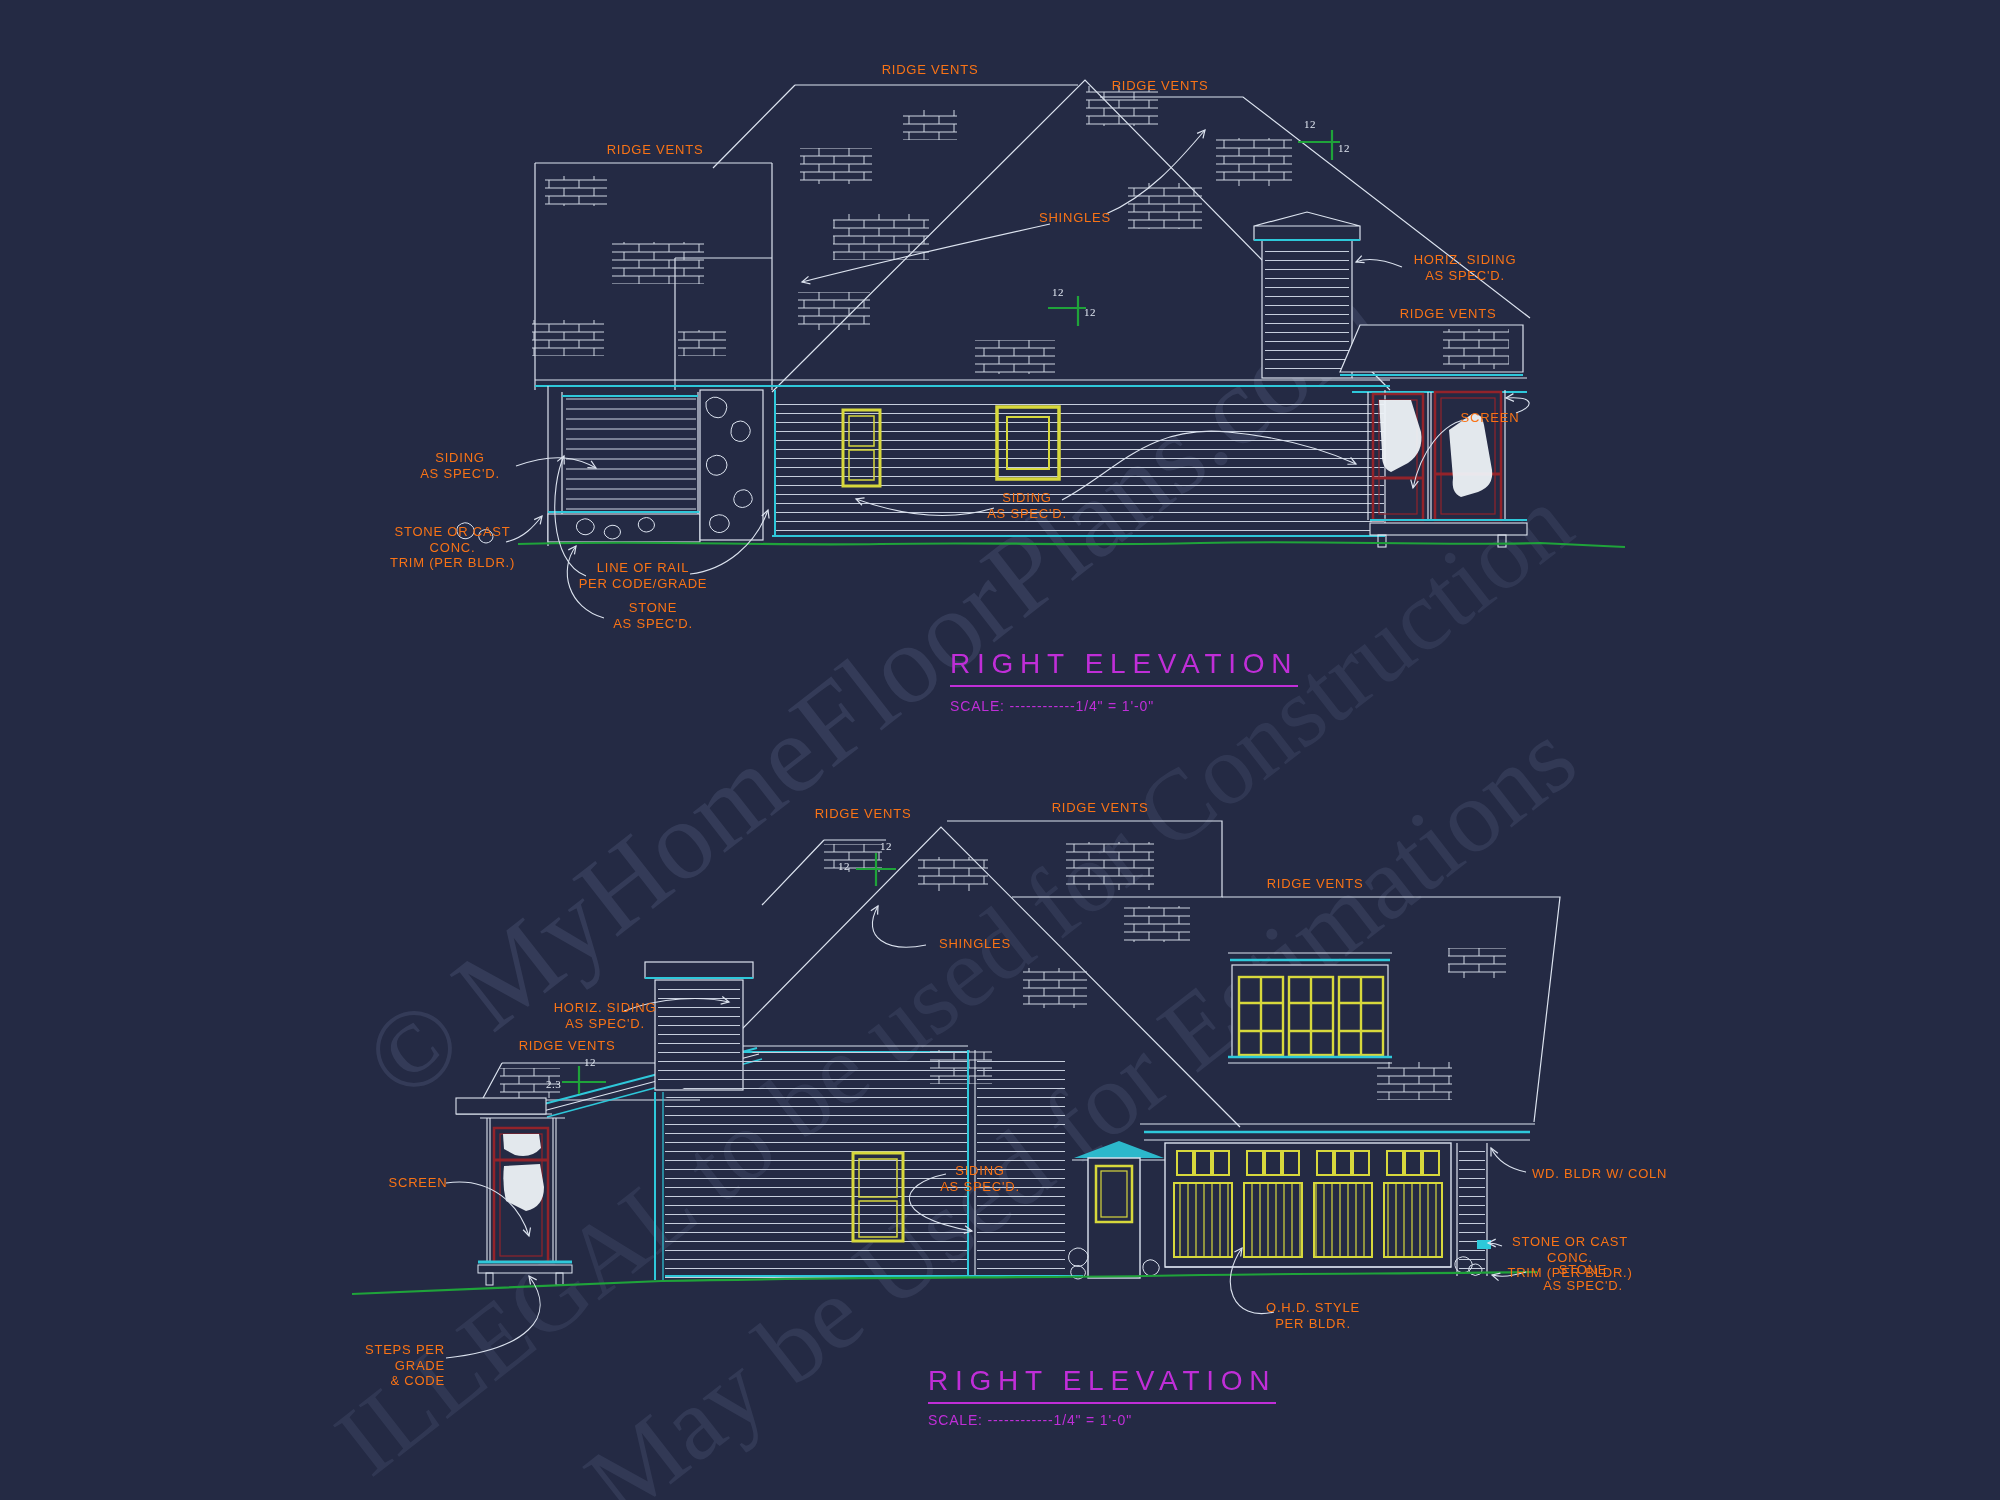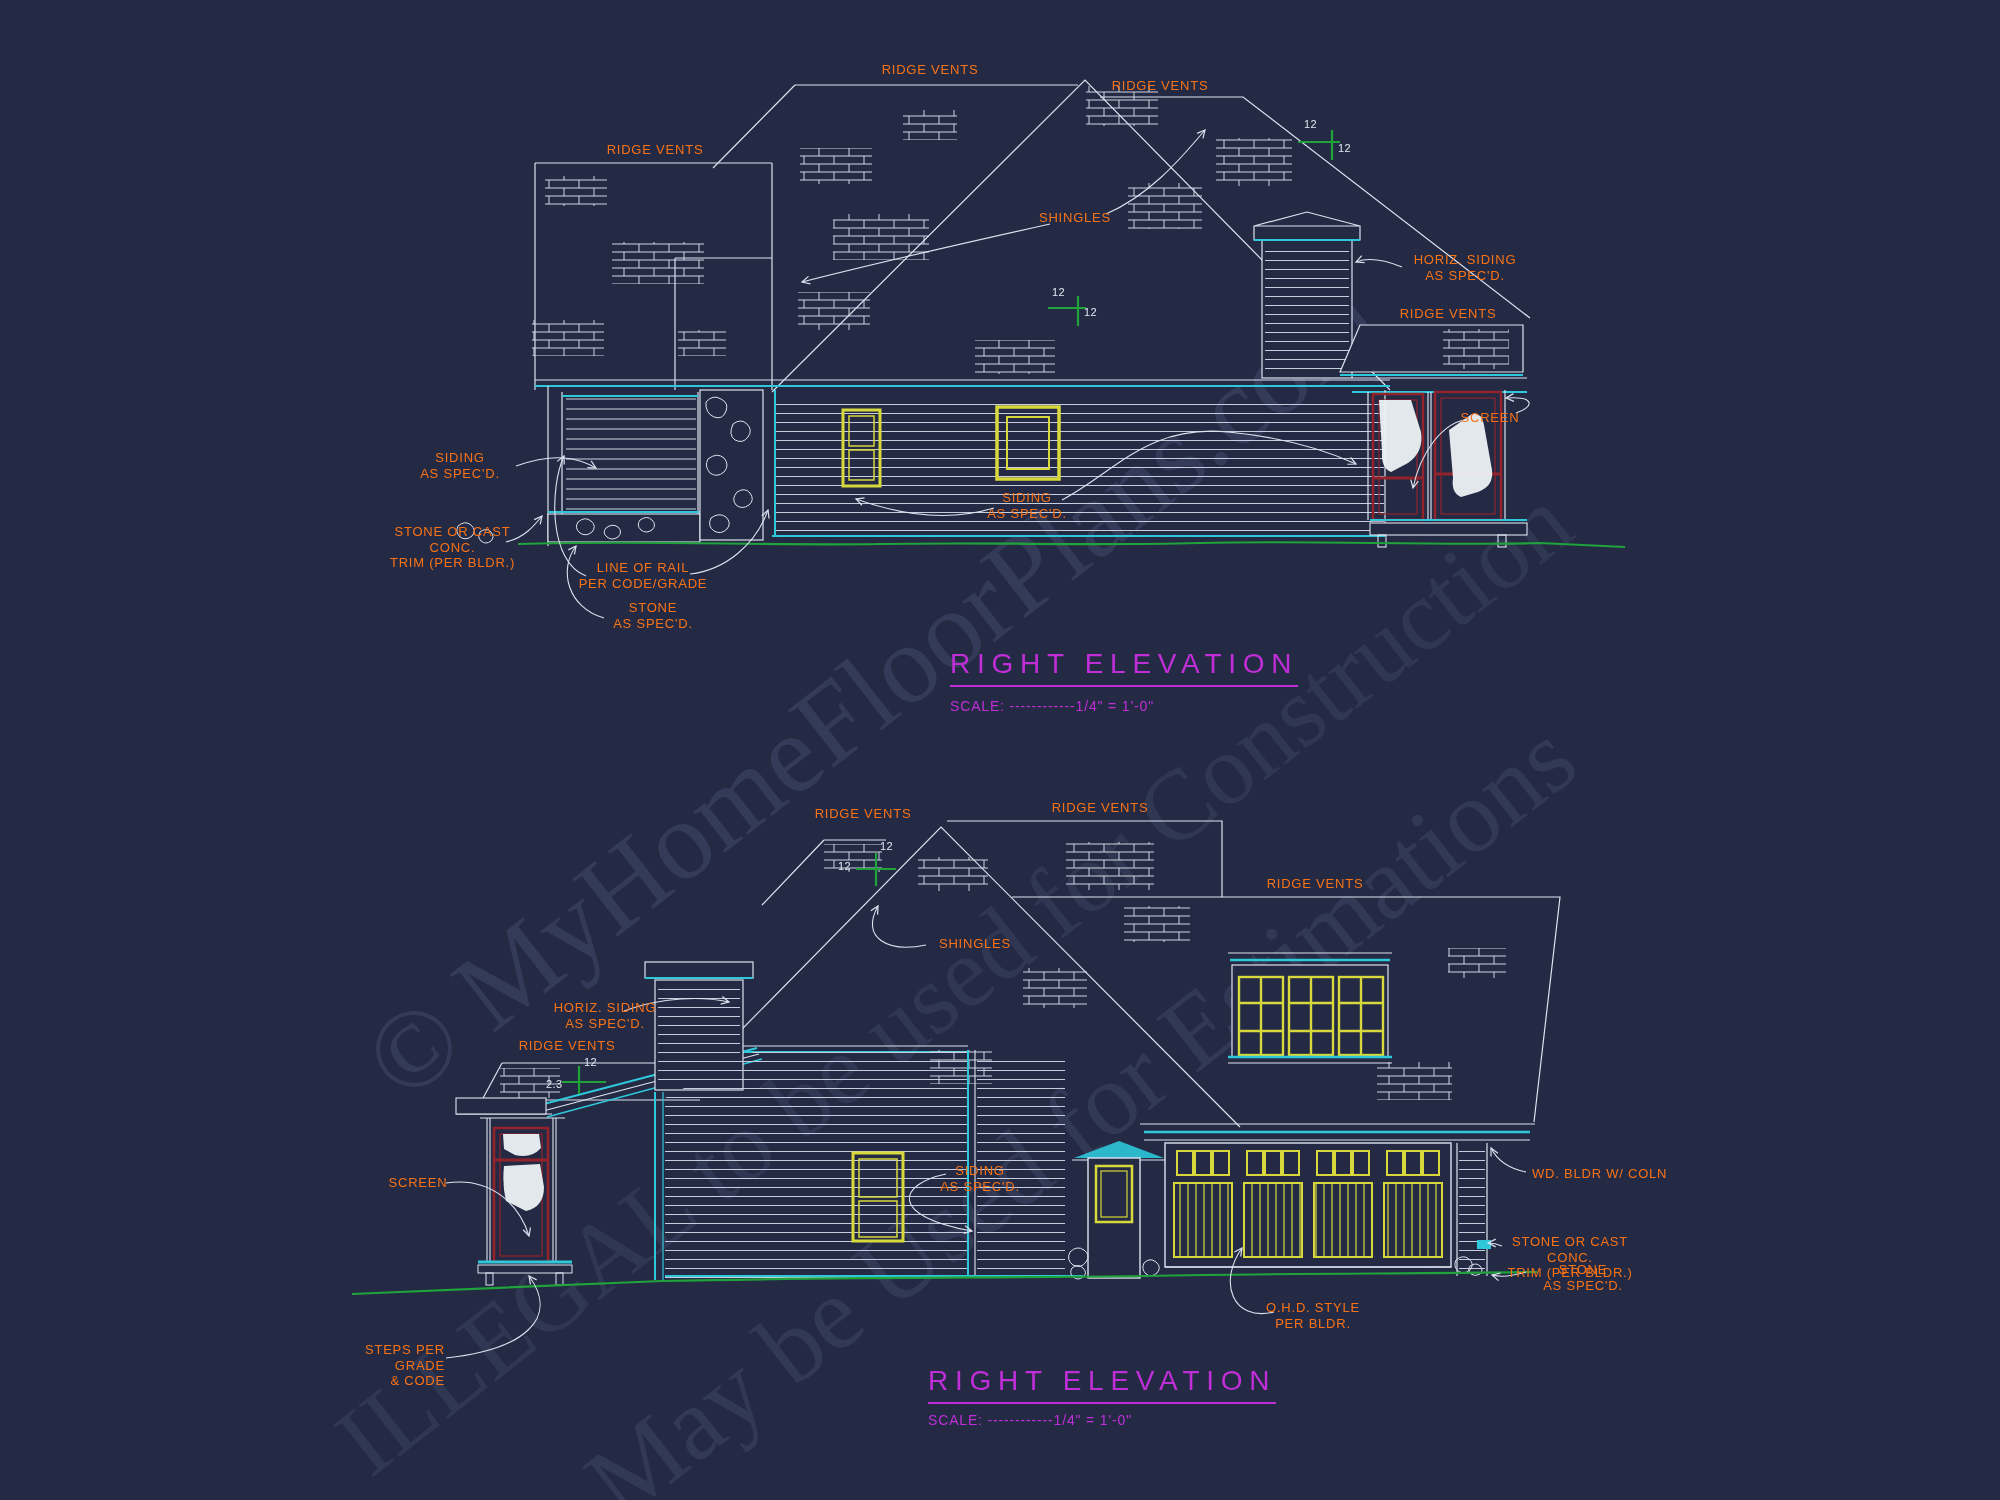--- a/index.html
+++ b/index.html
@@ -3,21 +3,21 @@
 <meta charset="utf-8">
 <style>
   html,body{margin:0;padding:0;background:#242a44;}
   #page{position:relative;width:2000px;height:1500px;background:#242a44;overflow:hidden;
         font-family:"Liberation Sans",sans-serif;}
   .wm{position:absolute;font-family:"Liberation Serif",serif;color:#96a5d0;opacity:.14;
       white-space:nowrap;transform-origin:0 50%;pointer-events:none;}
   .lbl{position:absolute;color:#f97316;font-size:13px;letter-spacing:.06em;line-height:1.2;
        white-space:pre-line;text-align:center;}
   .lbl.l{text-align:left}.lbl.r{text-align:right}
-  .pnum{position:absolute;color:#e2e8f2;font-size:11px;letter-spacing:.04em;}
+  .pnum{position:absolute;color:#e2e8f2;font-size:11px;letter-spacing:.04em;font-family:Liberation Serif, serif;}
   .title{position:absolute;color:#c02ed8;font-size:28px;letter-spacing:.24em;
          border-bottom:2px solid #c02ed8;padding-bottom:5px;}
   .scale{position:absolute;color:#c02ed8;font-size:14px;letter-spacing:.06em;}
   svg{position:absolute;left:0;top:0;}
 </style>
 </head>
 <body>
 
 <div id="page">
 

